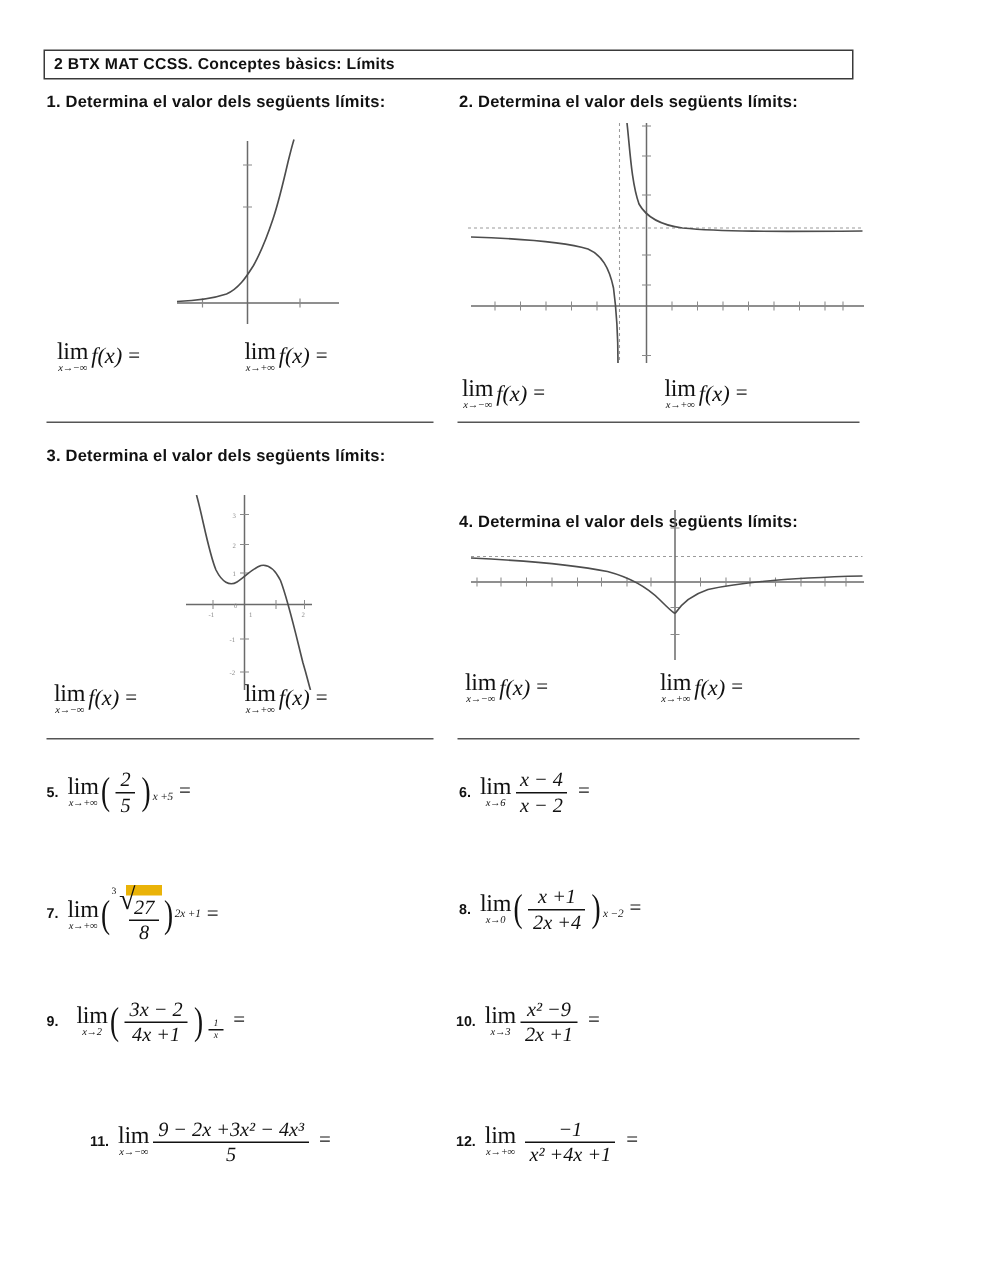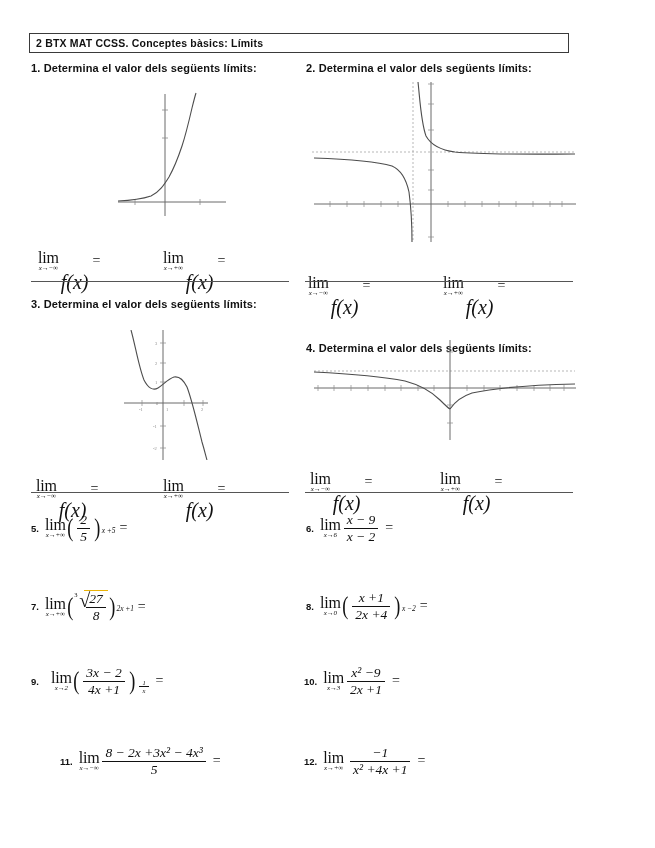--- a/index.html
+++ b/index.html
@@ -83,25 +83,24 @@
   .lim .sub {
     display: block;
     font-size: 7px;
     margin-top: -1px;
     font-style: italic;
     letter-spacing: -0.2px;
   }
   .fx {
     display: inline-block;
     vertical-align: middle;
-    font-size: 20px;
+    font-size: 15px;
     font-style: italic;
     font-family: "Liberation Serif", serif;
     padding-left: 2px;
-    margin-top: 44px;
   }
   .eq {
     display: inline-block;
     vertical-align: middle;
     font-size: 14px;
     padding-left: 4px;
   }
   .qnum {
     display: inline-block;
     vertical-align: middle;
@@ -154,21 +153,21 @@
   }
   .radical .rsign {
     position: absolute;
     left: 5px; top: 0px;
     font-size: 20px;
     font-style: normal;
     line-height: 1;
   }
   .radical .rbody {
     display: inline-block;
-    border-top: 1px solid #eab308;
+    border-top: 7px solid #eab308;
     padding-top: 0px;
     margin-left: 1px;
   }
   .radical .rbody .frac { padding: 0 2px; }
 
   
   .graph {
     position: absolute;
   }
   .graph svg { display: block; }
@@ -397,21 +396,21 @@
     <span class="qnum">5.</span><span class="lim">
       <span class="op">lim</span>
       <span class="sub">x→+∞</span>
     </span><span class="paren">(</span><span class="frac"><span class="num">2</span><span class="den">5</span></span><span class="paren">)</span><span class="sup">x +5</span><span class="eq">=</span>
   </div>
 
   <div class="mathblk" style="left:306px; top:512px;">
     <span class="qnum">6.</span><span class="lim">
       <span class="op">lim</span>
       <span class="sub">x→6</span>
-    </span><span class="frac"><span class="num">x − 9</span><span class="den">x − 2</span></span><span class="eq">=</span>
+    </span><span class="frac"><span class="num">x − 4</span><span class="den">x − 2</span></span><span class="eq">=</span>
   </div>
 
   <div class="mathblk" style="left:31px; top:590px;">
     <span class="qnum">7.</span><span class="lim">
       <span class="op">lim</span>
       <span class="sub">x→+∞</span>
     </span><span class="paren">(</span><span class="radical"><span class="idx">3</span><span class="rsign">√</span><span class="rbody"><span class="frac"><span class="num">27</span><span class="den">8</span></span></span></span><span class="paren">)</span><span class="sup">2x +1</span><span class="eq">=</span>
   </div>
 
   <div class="mathblk" style="left:306px; top:590px;">
@@ -432,21 +431,21 @@
     <span class="qnum">10.</span><span class="lim">
       <span class="op">lim</span>
       <span class="sub">x→3</span>
     </span><span class="frac"><span class="num">x² −9</span><span class="den">2x +1</span></span><span class="eq">=</span>
   </div>
 
   <div class="mathblk" style="left:31px; top:745px;margin-left:29px;">
     <span class="qnum">11.</span><span class="lim">
       <span class="op">lim</span>
       <span class="sub">x→−∞</span>
-    </span><span class="frac"><span class="num">8 − 2x +3x² − 4x³</span><span class="den">5</span></span><span class="eq">=</span>
+    </span><span class="frac"><span class="num">9 − 2x +3x² − 4x³</span><span class="den">5</span></span><span class="eq">=</span>
   </div>
 
   <div class="mathblk" style="left:304px; top:745px;">
     <span class="qnum">12.</span><span class="lim">
       <span class="op">lim</span>
       <span class="sub">x→+∞</span>
     </span><span class="frac" style="margin-left:3px;"><span class="num">−1</span><span class="den">x² +4x +1</span></span><span class="eq">=</span>
   </div>
 
 </div>

